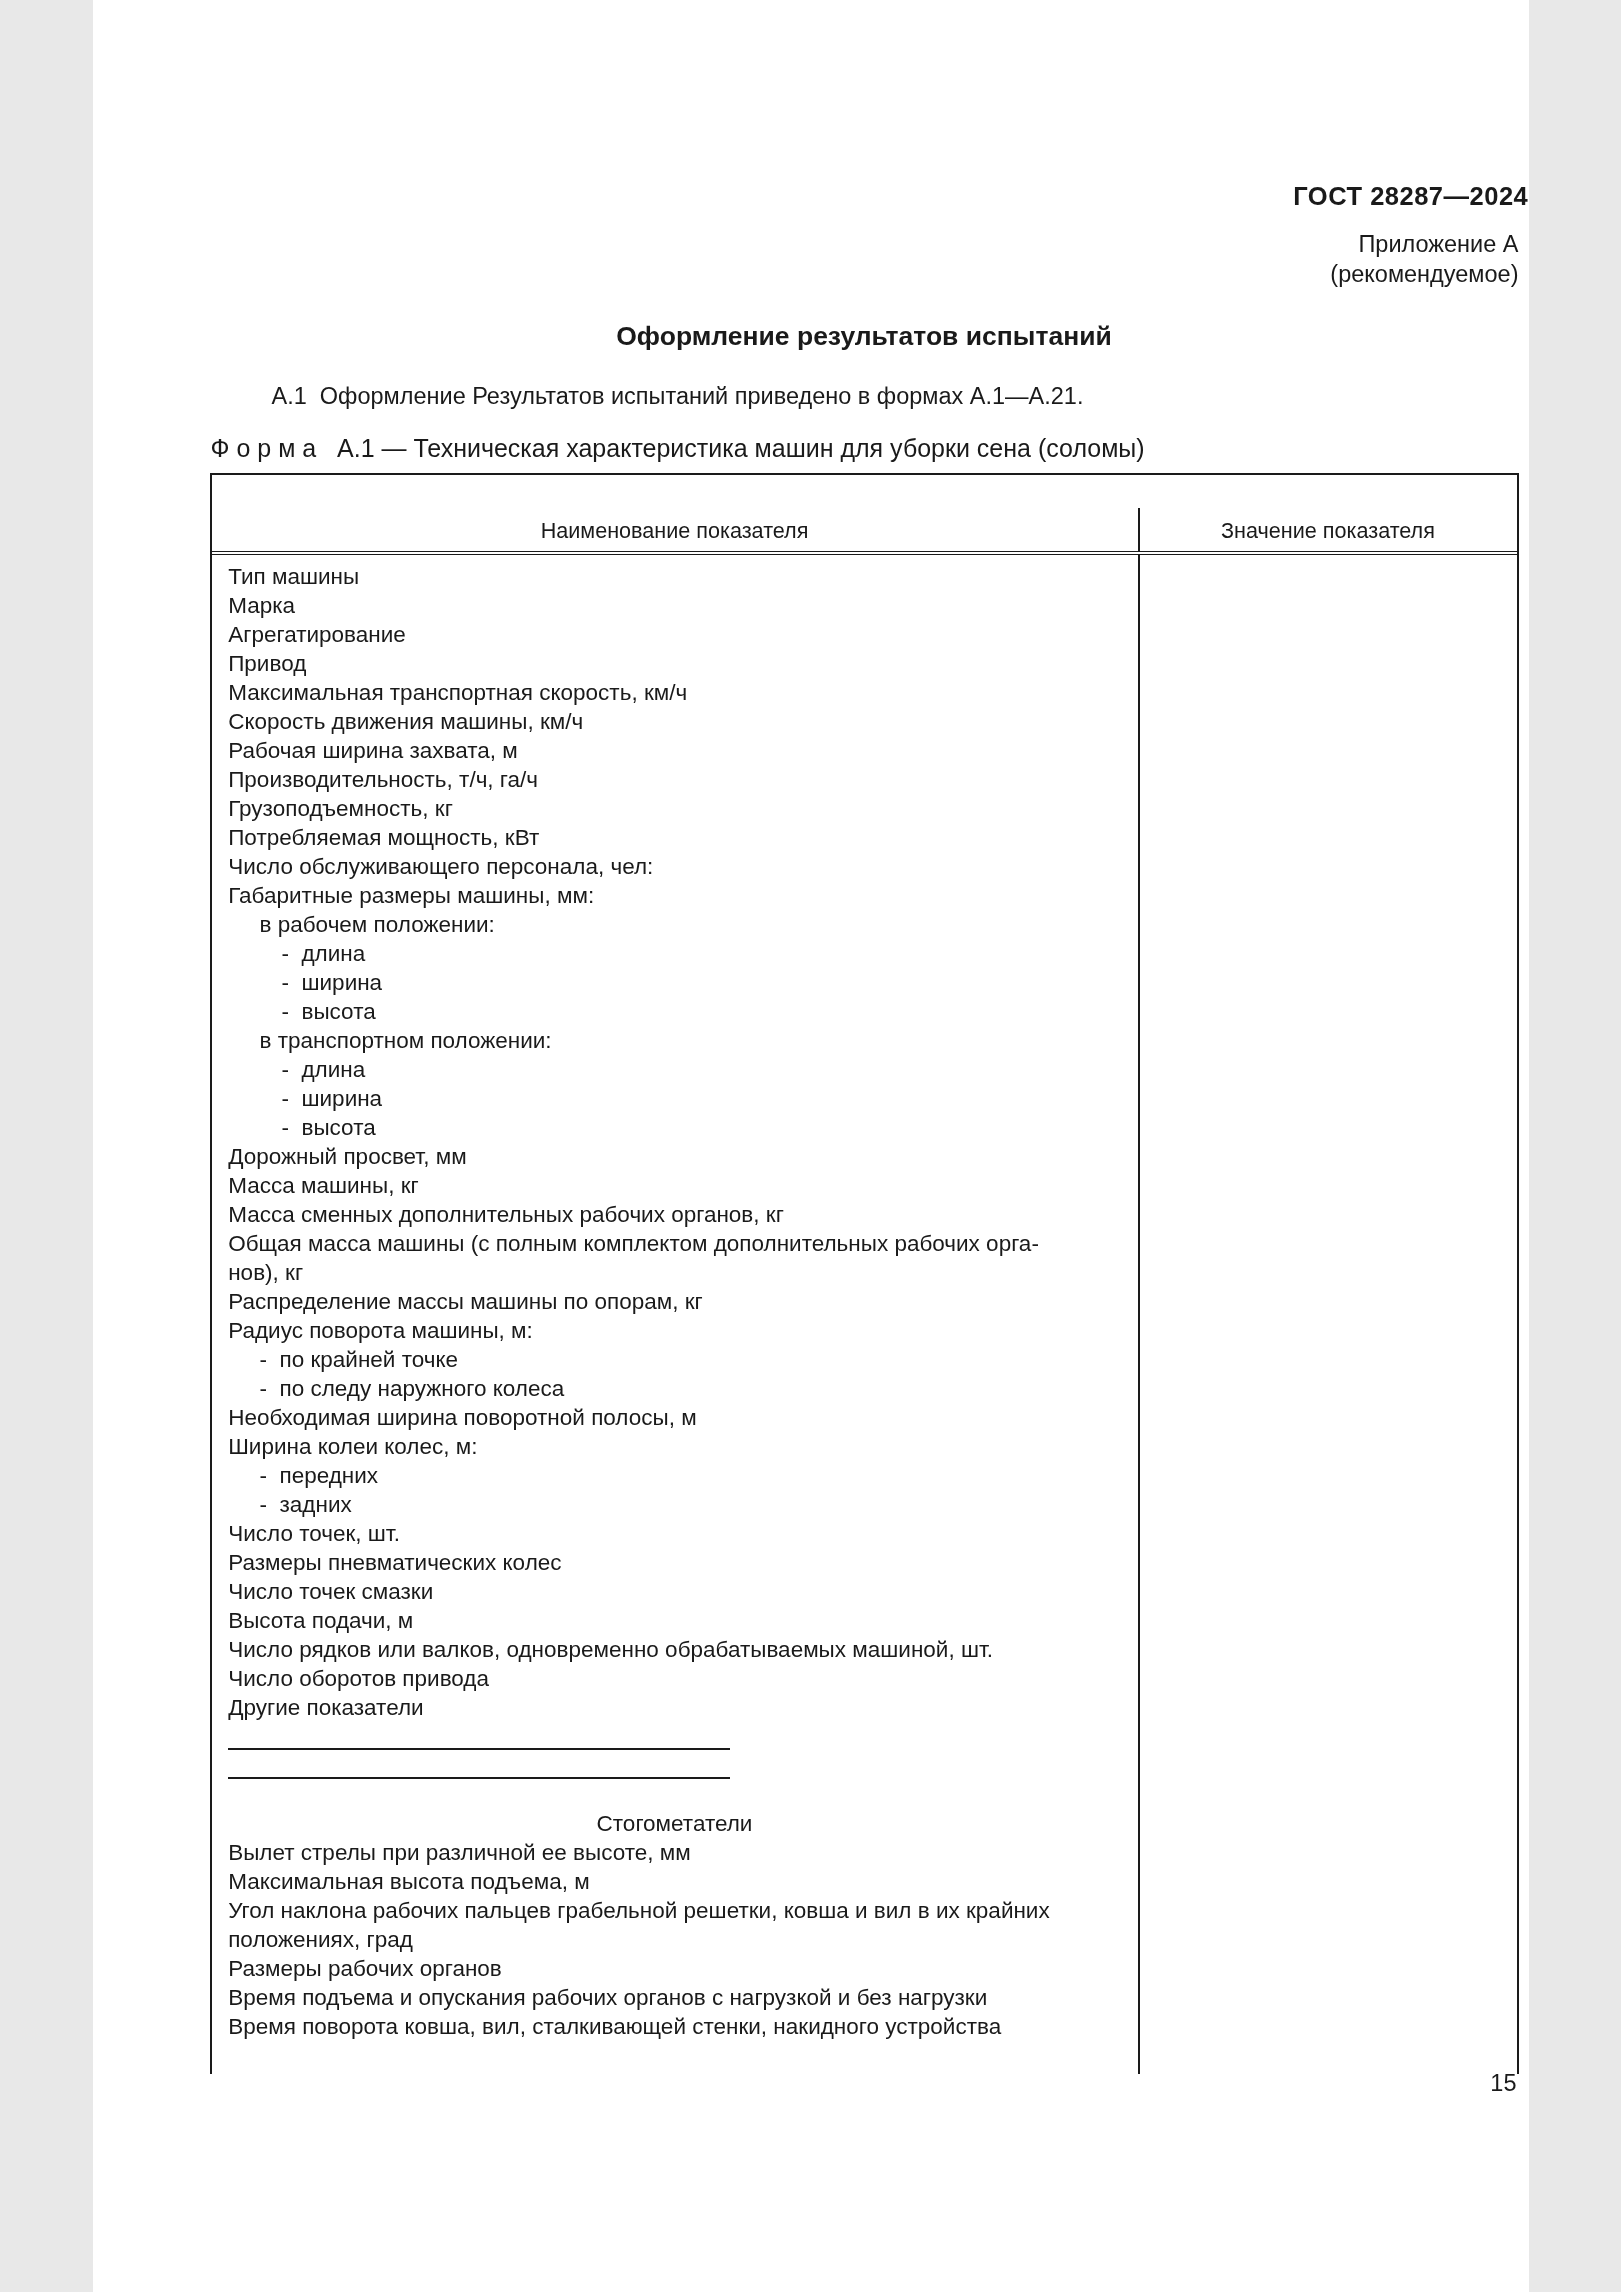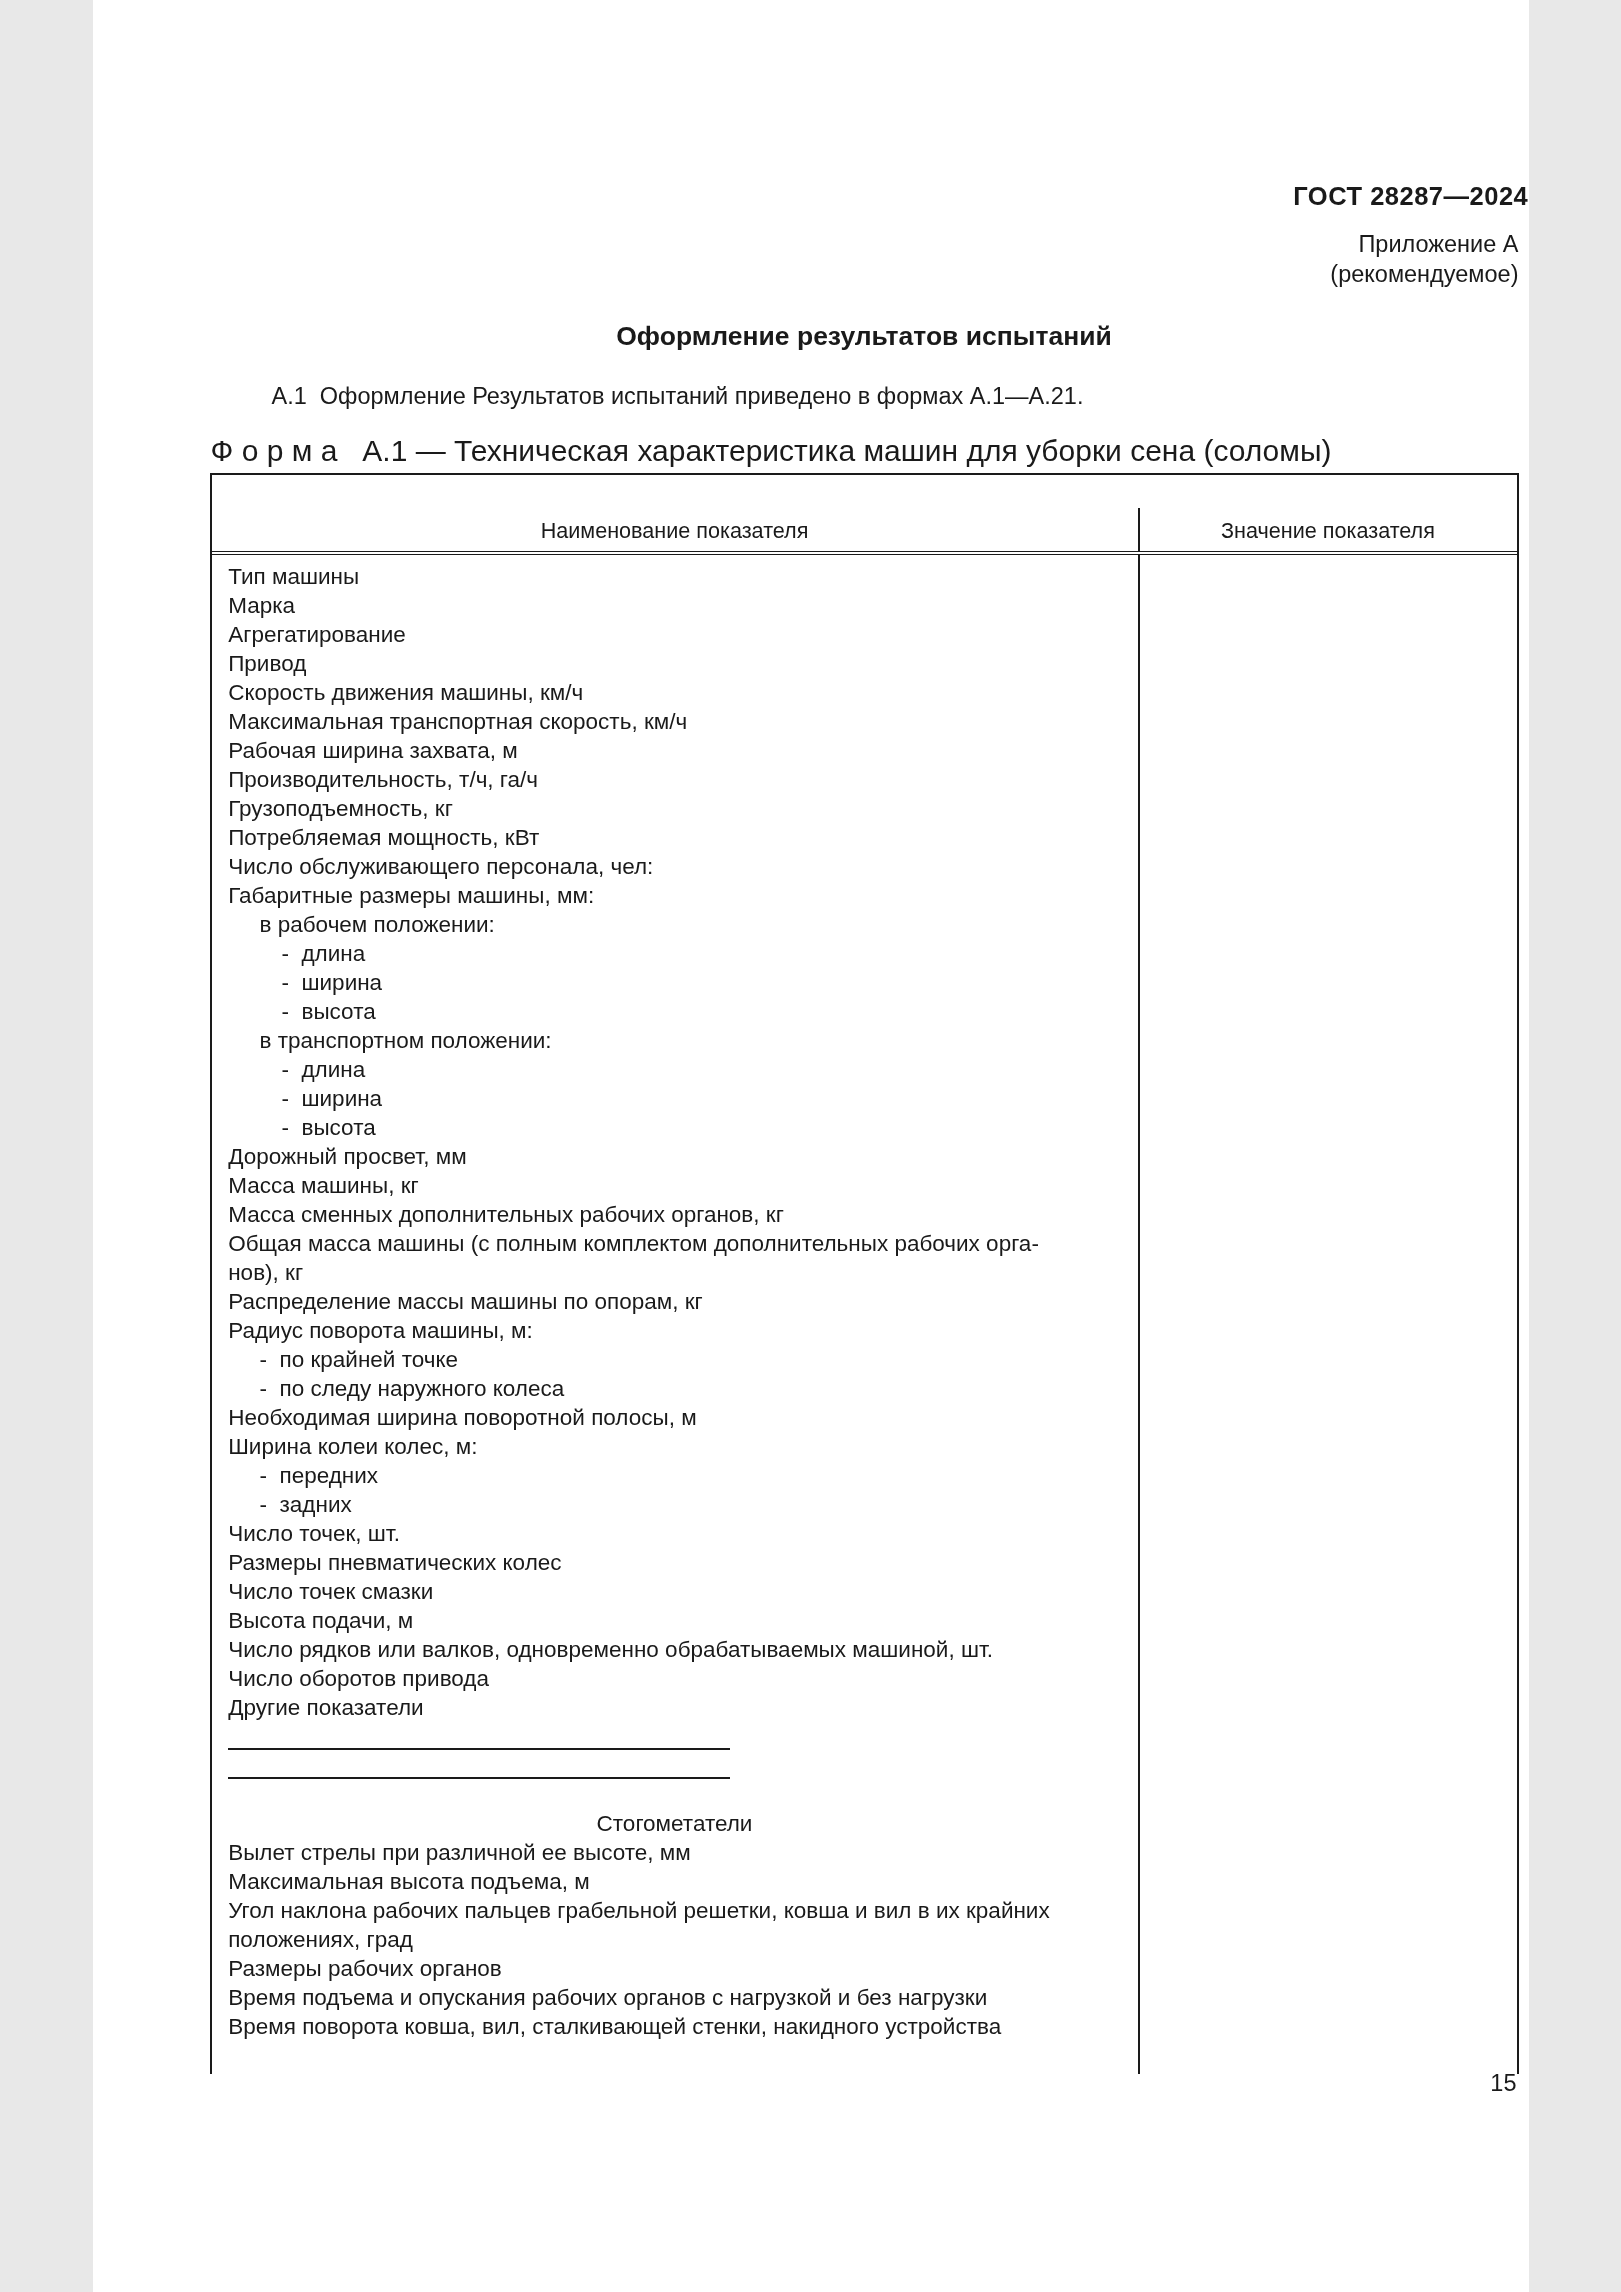--- a/index.html
+++ b/index.html
@@ -52,21 +52,21 @@
     position: absolute;
     top: 383px;
     left: 62px;
     font-size: 23.5px;
     white-space: pre-wrap;
   }
   .form-caption {
     position: absolute;
     top: 434px;
     left: 1px;
-    font-size: 30px;
+    font-size: 25px;
     white-space: pre-wrap;
     text-align: right;
   }
   .gtable {
     position: absolute;
     top: 473px;
     left: 0;
     width: 1309px;
     border-top: 2.9px solid #1a1a1a;
     border-left: 2px solid #1a1a1a;
@@ -148,22 +148,22 @@
       <div class="thead">
         <div class="th th-name">Наименование показателя</div>
         <div class="th th-value">Значение показателя</div>
       </div>
       <div class="tbody">
         <div class="cell-name" id="rows-container">
             <div class="row i0">Тип машины</div>
             <div class="row i0">Марка</div>
             <div class="row i0">Агрегатирование</div>
             <div class="row i0">Привод</div>
+            <div class="row i0">Максимальная транспортная скорость, км/ч</div>
             <div class="row i0">Скорость движения машины, км/ч</div>
-            <div class="row i0">Максимальная транспортная скорость, км/ч</div>
             <div class="row i0">Рабочая ширина захвата, м</div>
             <div class="row i0">Производительность, т/ч, га/ч</div>
             <div class="row i0">Грузоподъемность, кг</div>
             <div class="row i0">Потребляемая мощность, кВт</div>
             <div class="row i0">Число обслуживающего персонала, чел:</div>
             <div class="row i0">Габаритные размеры машины, мм:</div>
             <div class="row i1">в рабочем положении:</div>
             <div class="row i2">-  длина</div>
             <div class="row i2">-  ширина</div>
             <div class="row i2">-  высота</div>

